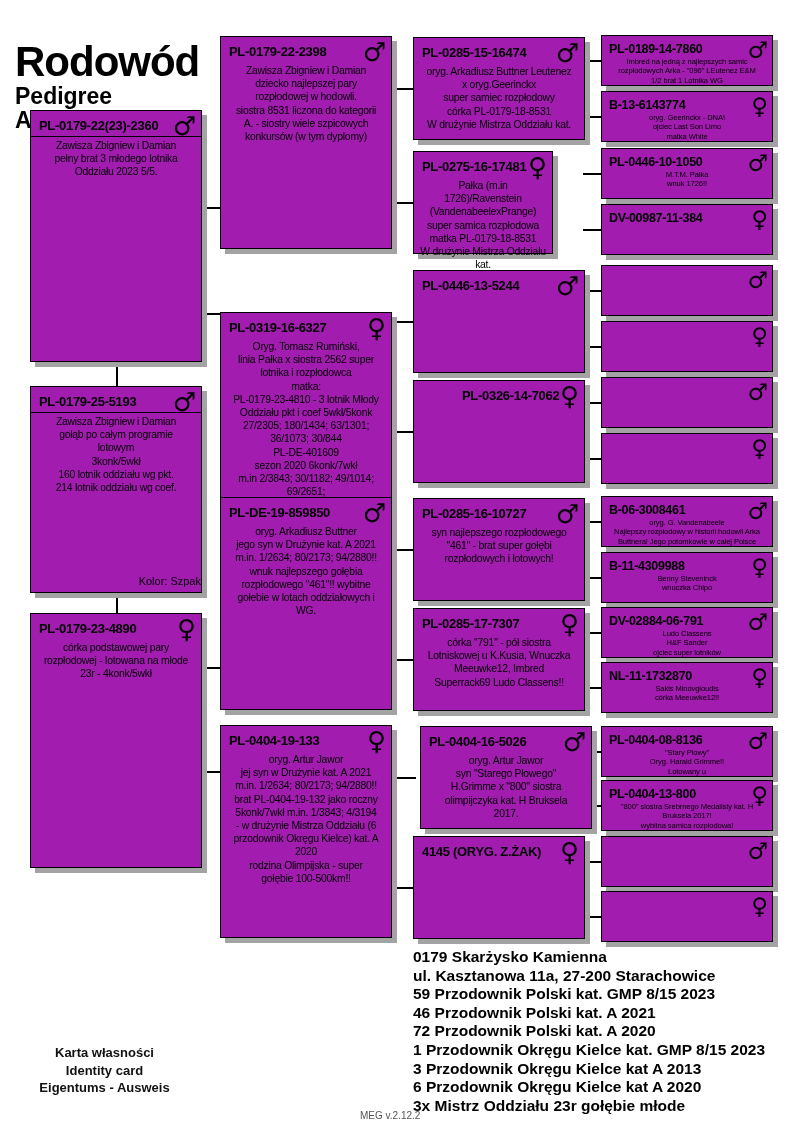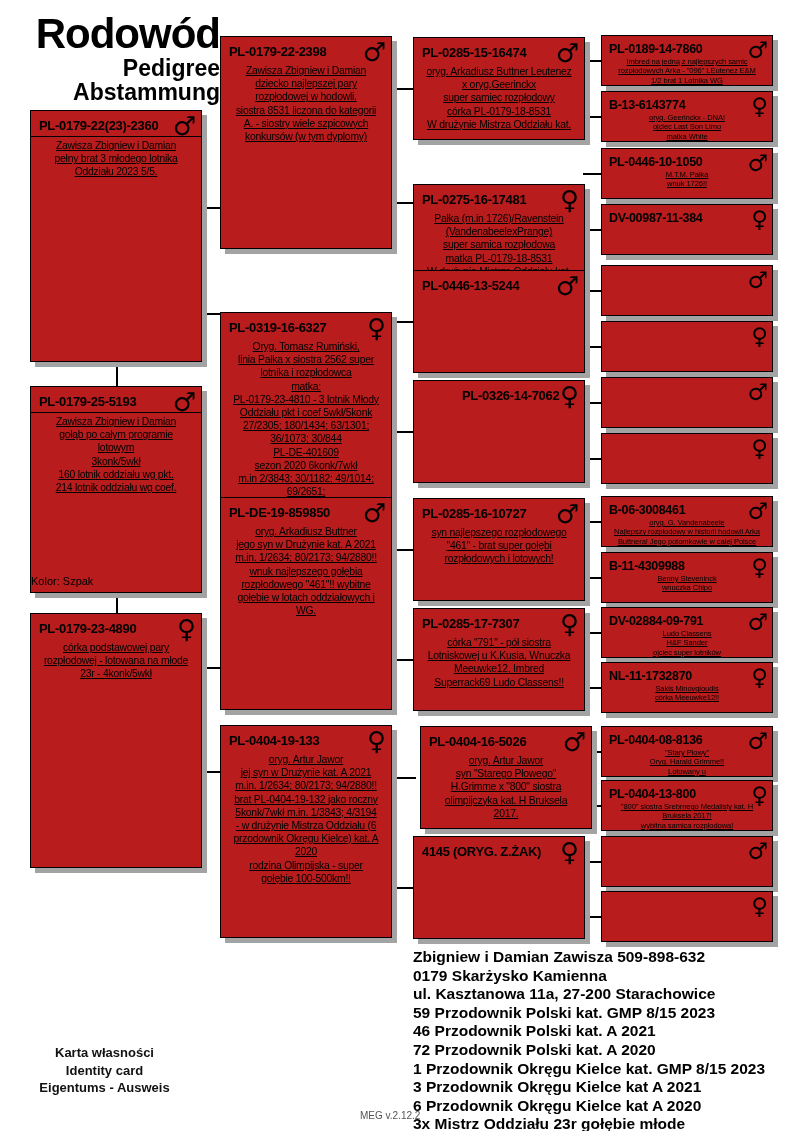--- a/index.html
+++ b/index.html
@@ -4,41 +4,40 @@
 <style>
   * { box-sizing: border-box; margin: 0; padding: 0; }
   html, body { background: #fff; }
   body {
     width: 800px; height: 1131px; position: relative; overflow: hidden;
     font-family: "Liberation Sans", "DejaVu Sans", sans-serif; color: #000;
   }
   #tree { position: absolute; inset: 0; }
   .cline { position: absolute; background: #000; }
   .pbox {
-    position: absolute; background: #b91c1c; border: 1.5px solid #000;
+    position: absolute; background: #a21caf; border: 1.5px solid #000;
     box-shadow: 5px 5px 0 #a3a3a3;
-    text-decoration: underline;
   }
   .phead { padding: 5px 30px 2px 8px; min-height: 22px; }
   .phead.rule { border-bottom: 1.5px solid #000; }
   .ring { font-weight: bold; font-size: 13px; letter-spacing: -0.3px; white-space: nowrap; display: inline-block; }
   .sex {
     position: absolute; top: 0; right: 5px; font-size: 26px; line-height: 30px;
     font-family: "DejaVu Sans", sans-serif;
   }
   .pbody {
     padding: 2px 6px; font-size: 10.4px; line-height: 13.2px;
     letter-spacing: -0.25px; white-space: pre-line; text-align: center;
   }
-  .pnote { position: absolute; left: 0; right: 0; bottom: 5px; text-align: left; font-size: 11px; }
+  .pnote { position: absolute; left: 0; right: 0; bottom: 5px; text-align: right; font-size: 11px; }
   .pbox.small .phead { padding: 3px 28px 0 7px; min-height: 16px; }
   .pbox.small .ring { font-size: 12.5px; }
   .pbox.small .sex { font-size: 23px; top: 1px; right: 4px; line-height: 26px; }
   .pbox.small .pbody { padding: 0 7px; font-size: 7.6px; line-height: 9.3px; letter-spacing: -0.1px; }
-  #title { position: absolute; left: 15px; top: 12px; width: 205px; text-align: right; font-weight: bold; }
+  #title { position: absolute; left: 15px; top: 40px; width: 205px; text-align: left; font-weight: bold; }
   .title-main { font-size: 42px; line-height: 44px; letter-spacing: -1px; }
   .title-sub { font-size: 23px; line-height: 24px; }
   #owner {
     position: absolute; left: 413px; top: 948px; font-weight: bold;
     font-size: 15.5px; line-height: 18.6px; white-space: nowrap;
   }
   #idcard {
     position: absolute; left: 22px; top: 1044px; width: 165px; text-align: center;
     font-weight: bold; font-size: 13px; line-height: 17.5px; color: #111;
   }
@@ -162,21 +161,21 @@
     </div>
     <div class="pbox" style="left: 413px; top: 37px; width: 172px; height: 103px;">
       <div class="phead"><div class="ring">PL-0285-15-16474</div></div>
       <div class="sex">♂</div>
       <div class="pbody">oryg. Arkadiusz Buttner Leutenez
 x oryg.Geerinckx
 super samiec rozpłodowy
 córka PL-0179-18-8531
 W drużynie Mistrza Oddziału kat.</div>
     </div>
-    <div class="pbox" style="left: 413px; top: 151px; width: 172px; height: 103px; margin-top: 33px;">
+    <div class="pbox" style="left: 413px; top: 151px; width: 140px; height: 103px;">
       <div class="phead"><div class="ring">PL-0275-16-17481</div></div>
       <div class="sex">♀</div>
       <div class="pbody">Pałka (m.in 1726)/Ravenstein
 (VandenabeelexPrange)
 super samica rozpłodowa
 matka PL-0179-18-8531
 W drużynie Mistrza Oddziału kat.</div>
     </div>
     <div class="pbox" style="left: 413px; top: 270px; width: 172px; height: 103px;">
       <div class="phead"><div class="ring">PL-0446-13-5244</div></div>
@@ -269,21 +268,21 @@
 Najlepszy rozpłodowy w historii hodowli Arka
 Buttnera! Jego potomkowie w całej Polsce</div>
     </div>
     <div class="pbox small" style="left: 601px; top: 552px; width: 172px; height: 51px;">
       <div class="phead"><div class="ring">B-11-4309988</div></div>
       <div class="sex">♀</div>
       <div class="pbody">Benny Steveninck
 wnuczka Chipo</div>
     </div>
     <div class="pbox small" style="left: 601px; top: 607px; width: 172px; height: 51px;">
-      <div class="phead"><div class="ring">DV-02884-09-791</div></div>
+      <div class="phead"><div class="ring">DV-02884-06-791</div></div>
       <div class="sex">♂</div>
       <div class="pbody">Ludo Classens
 H&amp;F Sander
 ojciec super lotników</div>
     </div>
     <div class="pbox small" style="left: 601px; top: 662px; width: 172px; height: 51px;">
       <div class="phead"><div class="ring">NL-11-1732870</div></div>
       <div class="sex">♀</div>
       <div class="pbody">Sakis Minovgioudis
 córka Meeuwke12!!</div>
@@ -308,28 +307,27 @@
       <div class="pbody"></div>
     </div>
     <div class="pbox small" style="left: 601px; top: 891px; width: 172px; height: 51px;">
       <div class="phead"><div class="ring"></div></div>
       <div class="sex">♀</div>
       <div class="pbody"></div>
     </div>
   </div>
 
 <div id="owner">
-    <div class="owner-line">Zbigniew i Damian Zawisza 509-898-632</div>
     <div class="owner-line">0179 Skarżysko Kamienna</div>
     <div class="owner-line">ul. Kasztanowa 11a, 27-200 Starachowice</div>
     <div class="owner-line">59 Przodownik Polski kat. GMP 8/15 2023</div>
     <div class="owner-line">46 Przodownik Polski kat. A 2021</div>
     <div class="owner-line">72 Przodownik Polski kat. A 2020</div>
     <div class="owner-line">1 Przodownik Okręgu Kielce kat. GMP 8/15 2023</div>
-    <div class="owner-line">3 Przodownik Okręgu Kielce kat A 2021</div>
+    <div class="owner-line">3 Przodownik Okręgu Kielce kat A 2013</div>
     <div class="owner-line">6 Przodownik Okręgu Kielce kat A 2020</div>
     <div class="owner-line">3x Mistrz Oddziału 23r gołębie młode</div>
   </div>
 
 <div id="idcard">
   <div>Karta własności</div>
   <div>Identity card</div>
   <div>Eigentums - Ausweis</div>
 </div>
 

